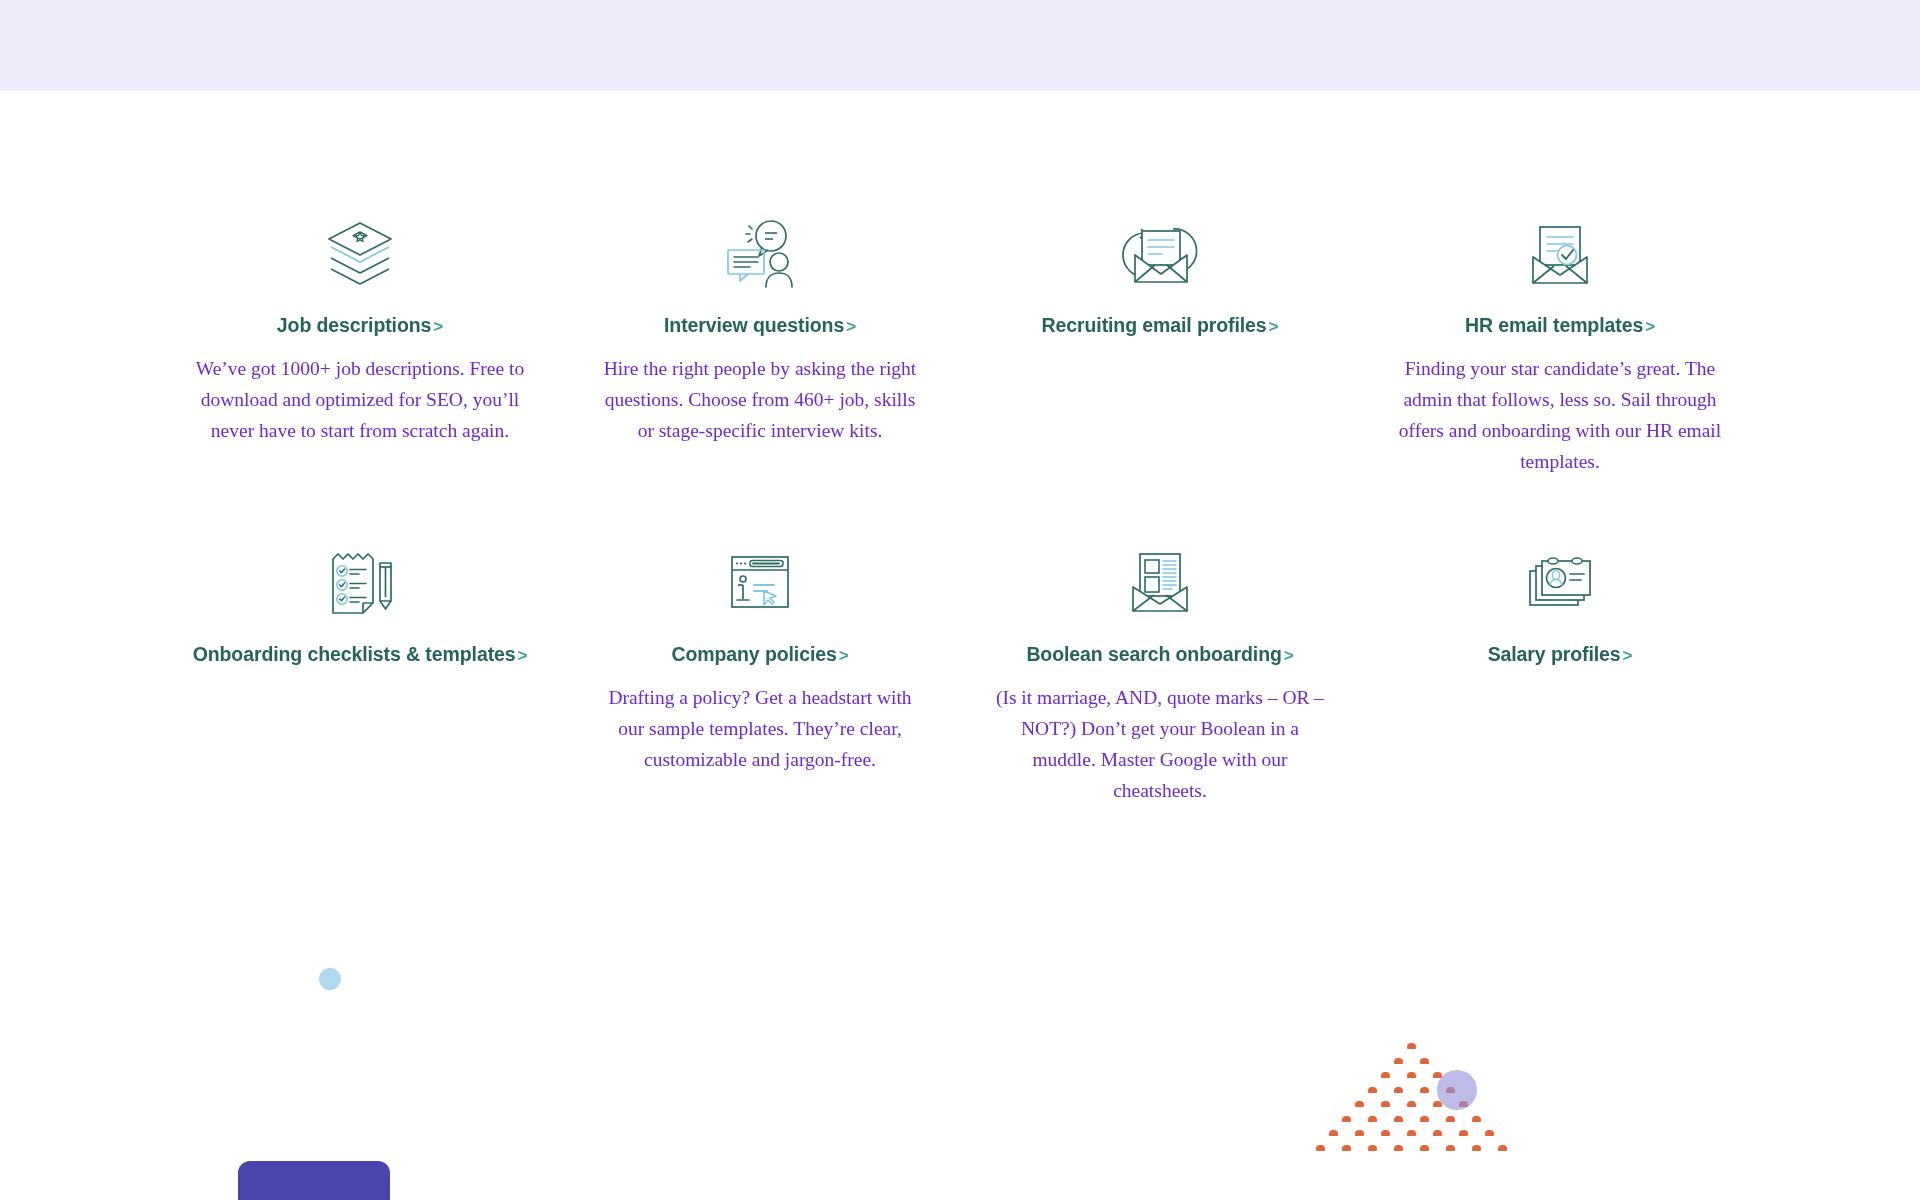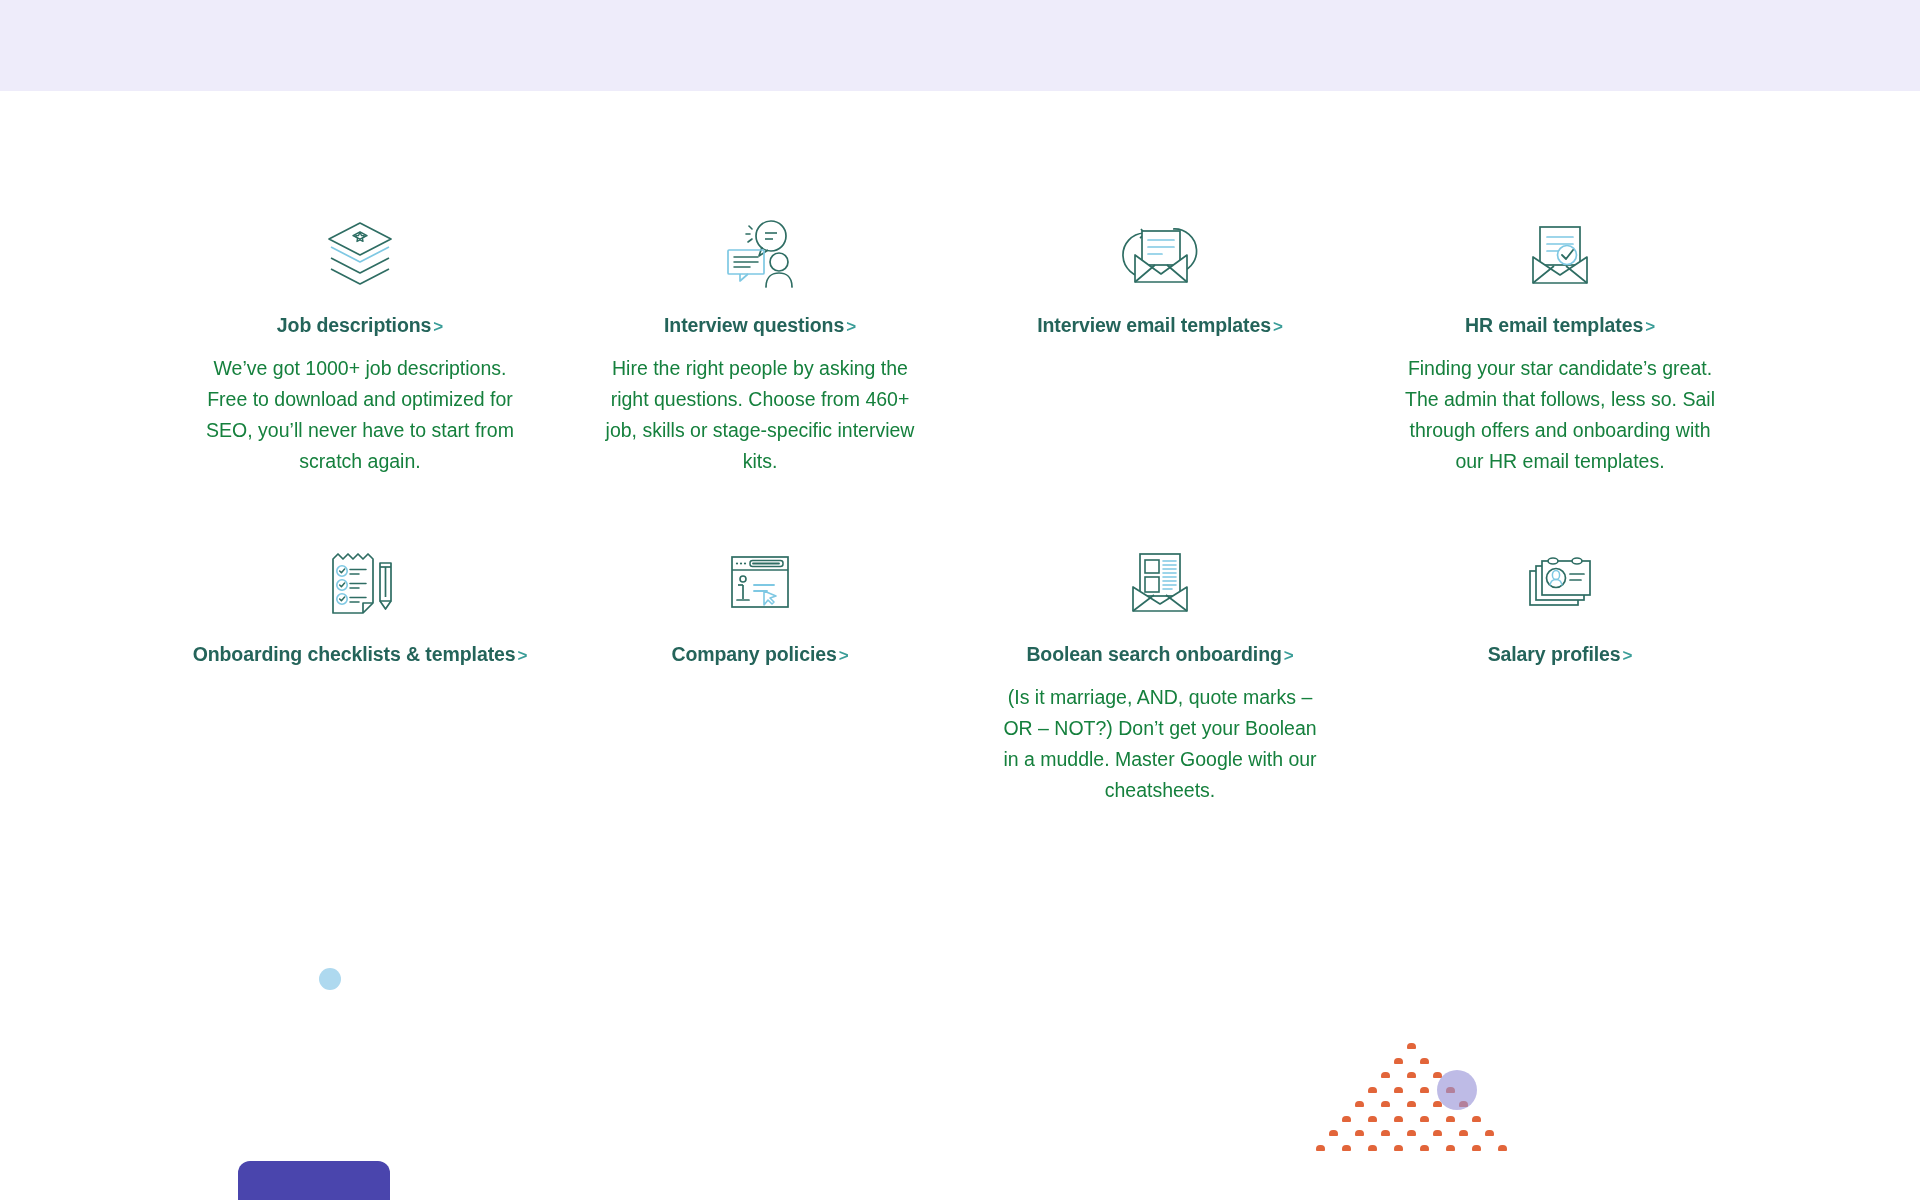--- a/index.html
+++ b/index.html
@@ -56,22 +56,23 @@
   .card-title .chev {
     color: #3a9d98;
     font-weight: bold;
     font-size: 17px;
     margin-left: 2px;
   }
 
   .card-desc {
     font-size: 19.5px;
     line-height: 31px;
-    color: #15803d;
+    color: #6d28d9;
     max-width: 330px;
+    font-family: Liberation Serif, serif;
   }
   .card.wide .card-desc { max-width: 352px; }
 
   
   .dot-blue {
     position: absolute;
     left: 319px; top: 968px;
     width: 22px; height: 22px;
     border-radius: 50%;
     background: #aed9ef;
@@ -172,21 +173,21 @@
             <g stroke="#7ec8e3" stroke-width="1.7" stroke-linecap="round">
               <line x1="26" y1="23" x2="52" y2="23"></line>
               <line x1="26" y1="30" x2="52" y2="30"></line>
               <line x1="26" y1="37" x2="40" y2="37"></line>
             </g>
             <path d="M13 38 L13 65 L65 65 L65 38 L39 57 Z" fill="#fff" stroke="#2e6d63" stroke-width="1.7" stroke-linejoin="round"></path>
             <path d="M13 65 L33 48 M65 65 L45 48" fill="none" stroke="#2e6d63" stroke-width="1.7"></path>
           </svg>
         </div>
         <div class="card-title">
-          <span>Interview email templates</span><span class="chev">&gt;</span>
+          <span>Recruiting email profiles</span><span class="chev">&gt;</span>
         </div>
       </div>
 
       <div class="card">
         <div class="icon-box">
           <svg width="76" height="72" viewBox="0 0 76 72">
             <rect x="18" y="10" width="40" height="38" fill="#fff" stroke="#2e6d63" stroke-width="1.7"></rect>
             <g stroke="#7ec8e3" stroke-width="1.7" stroke-linecap="round">
               <line x1="25" y1="20" x2="51" y2="20"></line>
               <line x1="25" y1="27" x2="51" y2="27"></line>
@@ -263,20 +264,21 @@
             <g stroke="#7ec8e3" stroke-width="1.9" stroke-linecap="round">
               <line x1="30" y1="36" x2="50" y2="36"></line>
               <line x1="30" y1="42" x2="43" y2="42"></line>
             </g>
             <path d="M40 42 L40 56 L44 51 L48 55 L50 53 L46 49 L52 47 Z" fill="#fff" stroke="#7ec8e3" stroke-width="1.6" stroke-linejoin="round"></path>
           </svg>
         </div>
         <div class="card-title">
           <span>Company policies</span><span class="chev">&gt;</span>
         </div>
+        <div class="card-desc">Drafting a policy? Get a headstart with our sample templates. They’re clear, customizable and jargon-free.</div>
       </div>
 
       <div class="card">
         <div class="icon-box">
           <svg width="72" height="66" viewBox="0 0 72 66">
             <rect x="16" y="5" width="40" height="42" fill="#fff" stroke="#2e6d63" stroke-width="1.7"></rect>
             <rect x="21" y="11" width="14" height="13" fill="none" stroke="#2e6d63" stroke-width="1.6"></rect>
             <rect x="21" y="28" width="14" height="15" fill="none" stroke="#2e6d63" stroke-width="1.6"></rect>
             <g stroke="#7ec8e3" stroke-width="1.6" stroke-linecap="round">
               <line x1="39" y1="12" x2="52" y2="12"></line>

